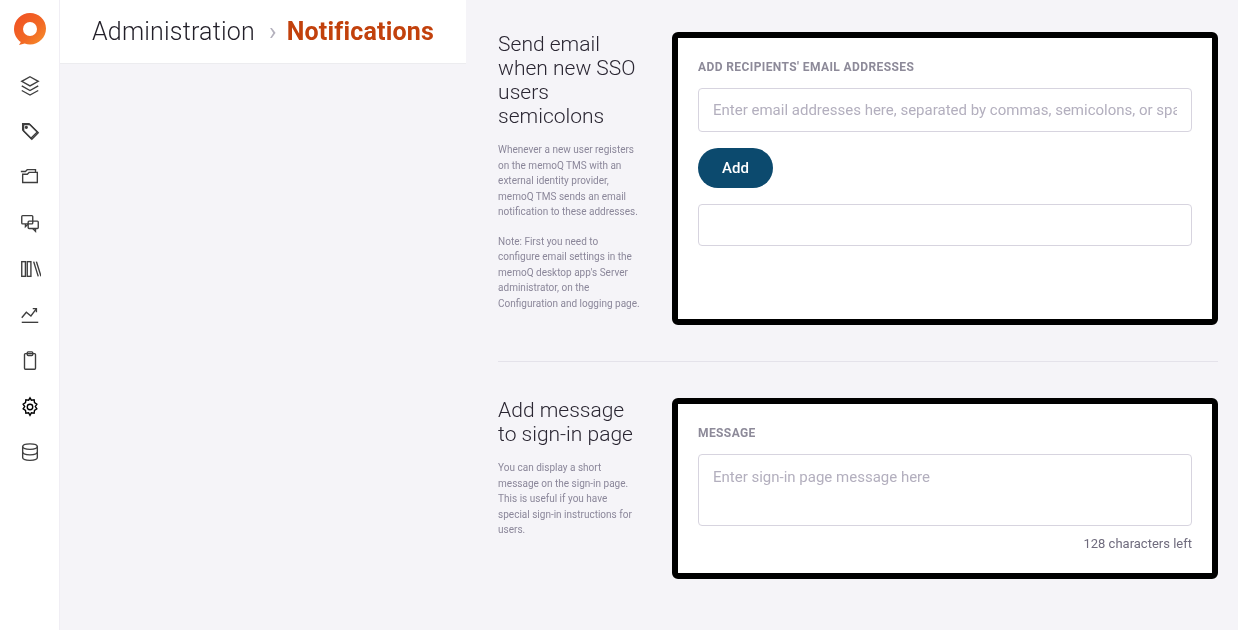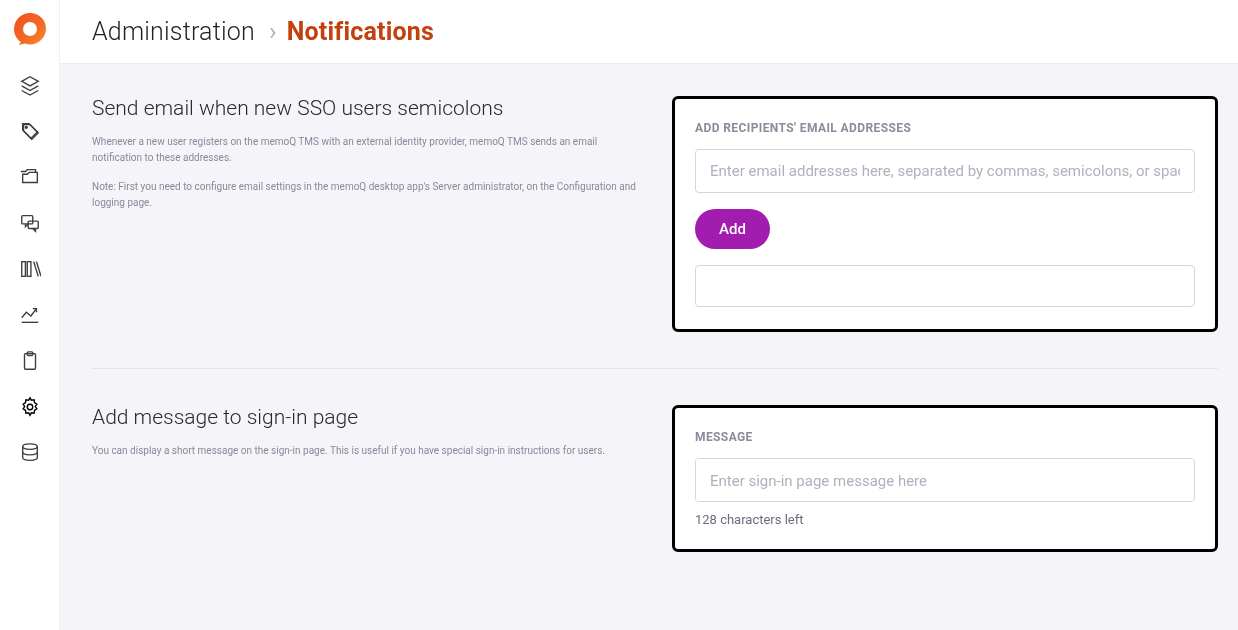--- a/index.html
+++ b/index.html
@@ -19,21 +19,21 @@
       display:flex; align-items:center; justify-content:center;
       color:#4a4a4a; cursor:pointer; border-radius:6px;
     }
     .nav-item svg { width:22px; height:22px; stroke:#3e3e3e; stroke-width:1.5; fill:none; }
     .nav-item.active svg { stroke:#000000; }
 
     
     .page {
       margin-left:60px;
       height:630px;
-      display:flex; flex-direction:column;
+      display:flex; flex-direction:row;
     }
     .header {
       background:#ffffff;
       height:64px;
       padding:0 32px;
       display:flex; align-items:center;
       font-size:25px; font-weight:300; color:#221f28;
       border-bottom:1px solid #ececef;
       letter-spacing:0.2px;
     }
@@ -50,50 +50,50 @@
     .section:last-child { border-bottom:none; margin-bottom:0; padding-bottom:0; }
 
     .section-left { flex:1; max-width:560px; }
     .section-title { font-size:21px; font-weight:300; color:#2a2632; margin-bottom:14px; }
     .section-desc { font-size:10px; line-height:1.55; color:#8b879a; margin-bottom:14px; }
 
     
     .card {
       width:546px;
       background:#ffffff;
-      border:3px solid #000000;
+      border:6px solid #000000;
       border-radius:6px;
       padding:22px 20px;
     }
     .card-label {
       font-size:12px; font-weight:700;
       letter-spacing:0.4px; color:#8d8a99;
       margin-bottom:14px;
     }
     .field {
       width:100%; background:#ffffff;
       border:1px solid #d7d4df; border-radius:4px;
       padding:12px 14px; font-size:15px;
       color:#333333; outline:none;
     }
     .field::placeholder { color:#b3afbe; }
-    .field-multiline { height:44px; resize:none; line-height:1.4; }
+    .field-multiline { height:72px; resize:none; line-height:1.4; }
     .helper-right {
-      font-size:13px; color:#6f6b7d;
+      text-align:right; font-size:13px; color:#6f6b7d;
       margin-top:6px;
     }
     .btn {
       display:inline-flex; align-items:center; justify-content:center;
       height:40px; padding:0 24px;
       border-radius:20px; border:none;
       font-size:15px; font-weight:500;
       cursor:not-allowed;
       margin-top:16px;
     }
-    .btn-disabled { background:#a21caf; color:#ffffff; }
+    .btn-disabled { background:#0c4a6e; color:#ffffff; }
     .recipient-list {
       margin-top:16px;
       width:100%; min-height:42px;
       border:1px solid #d7d4df; border-radius:4px;
       background:#ffffff;
     }
   </style>
 </head>
 <body>
 

